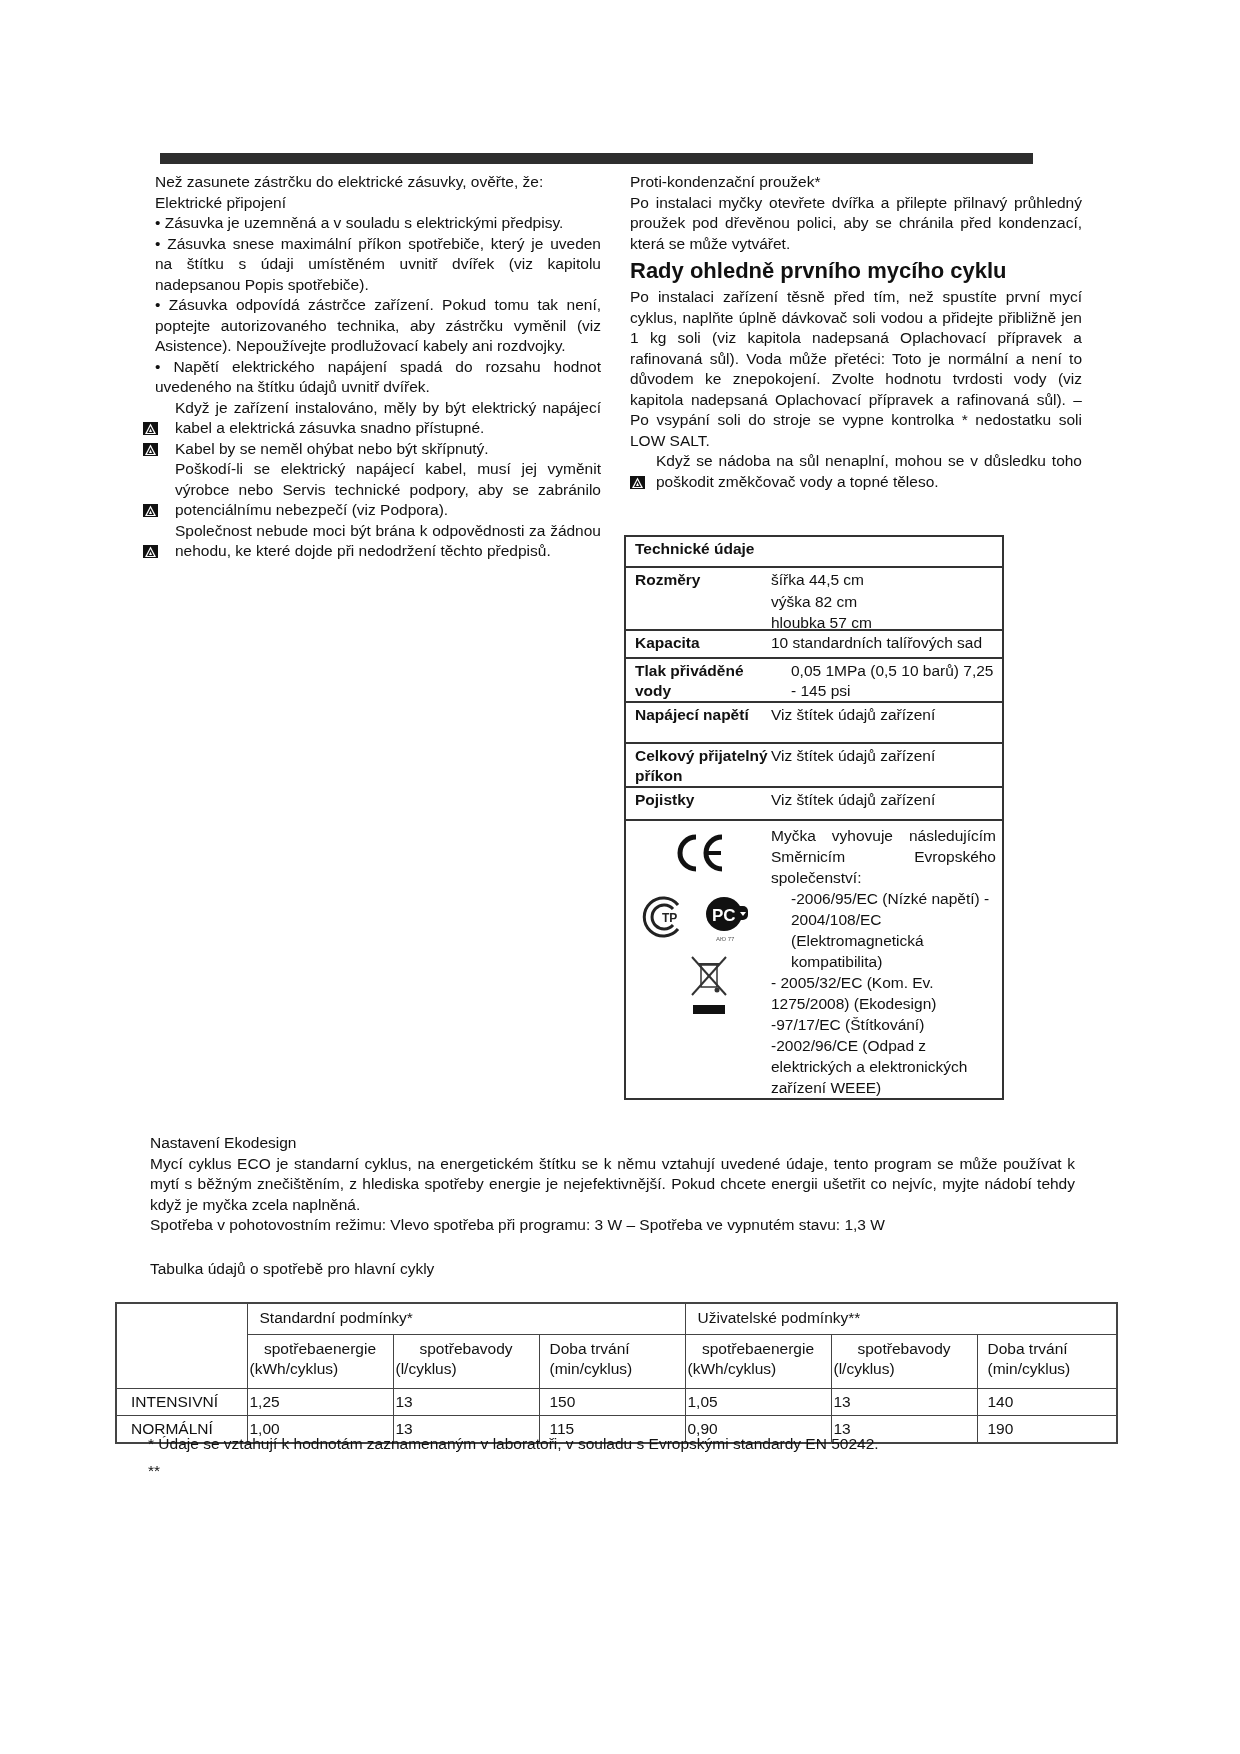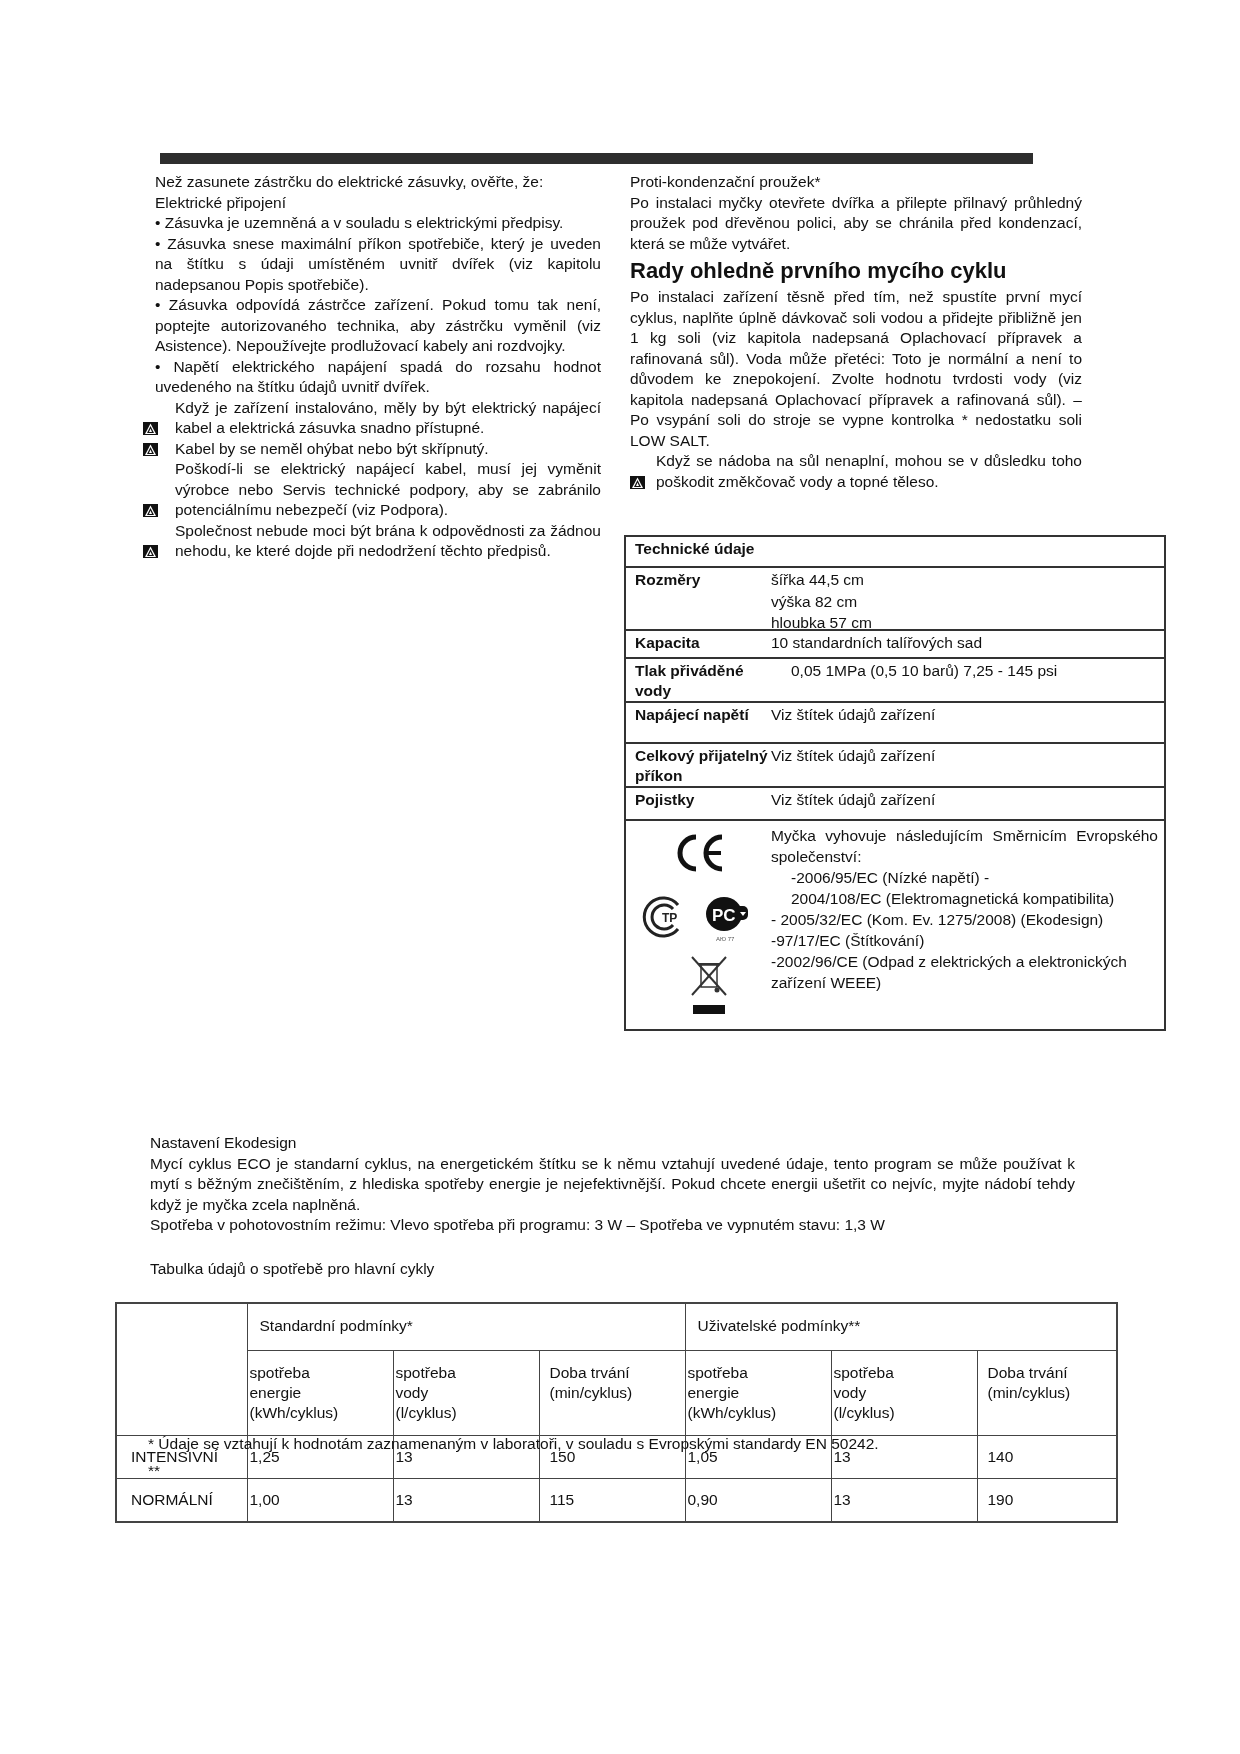--- a/index.html
+++ b/index.html
@@ -13,39 +13,39 @@
   .just { text-align: justify; }
   p { margin: 0; }
   .heading-lg { font-size: 22px; font-weight: bold; line-height: 30px; margin: 2px 0 1px 0; }
 
   .warn { display: flex; align-items: flex-end; }
   .warn-icon { flex: 0 0 32px; height: 20px; display: flex; align-items: center; }
   .warn-icon svg { width: 15px; height: 13px; }
   .warn-text { flex: 1; text-align: justify; }
 
   
-  .tech { position: absolute; left: 624px; top: 535px; width: 542px; border: 2px solid #333;
+  .tech { position: absolute; left: 624px; top: 535px; width: 380px; border: 2px solid #333;
           border-collapse: collapse; font-size: 15.5px; line-height: 20px; }
   .tech td { border-top: 2px solid #333; vertical-align: top; padding: 2px 4px 0 9px; }
   .tech td.lbl { font-weight: bold; width: 136px; padding-right: 0; }
   .tech tr.hdr td { font-weight: bold; height: 27px; }
   .tech td.val { padding-left: 0; }
   .logos { position: relative; height: 208px; }
 
   
   .eco { position: absolute; left: 150px; top: 1133px; width: 925px; font-size: 15.5px; line-height: 20.5px; }
   .eco .just { text-align: justify; }
   .tabcap { position: absolute; left: 150px; top: 1260px; font-size: 15.5px; }
 
   .cons { position: absolute; left: 115px; top: 1302px; width: 1003px; border-collapse: collapse;
           font-size: 15.5px; line-height: 20px; border: 2px solid #444; }
-  .cons td { border: 1.5px solid #444; padding: 12px 2px; vertical-align: top; }
+  .cons td { border: 1.5px solid #444; padding: 4px 2px; vertical-align: top; }
   .cons .grp { padding-left: 12px; height: 22px; }
   .cons .sub { height: 54px; }
-  .cons .sub .split { display: flex; justify-content: center; flex-direction: column; }
+  .cons .sub .split { display: flex; justify-content: center; }
   .cons .val td { height: 18px; line-height: 18px; }
   .cons td.rowh { padding-left: 14px; }
 
   .notes { position: absolute; left: 148px; top: 1434px; font-size: 15.5px; line-height: 20px; }
   .notes .n2 { display: flex; margin-top: 7px; }
   .notes .n2 .mark { width: 38px; }
 </style>
 </head>
 <body>
 

